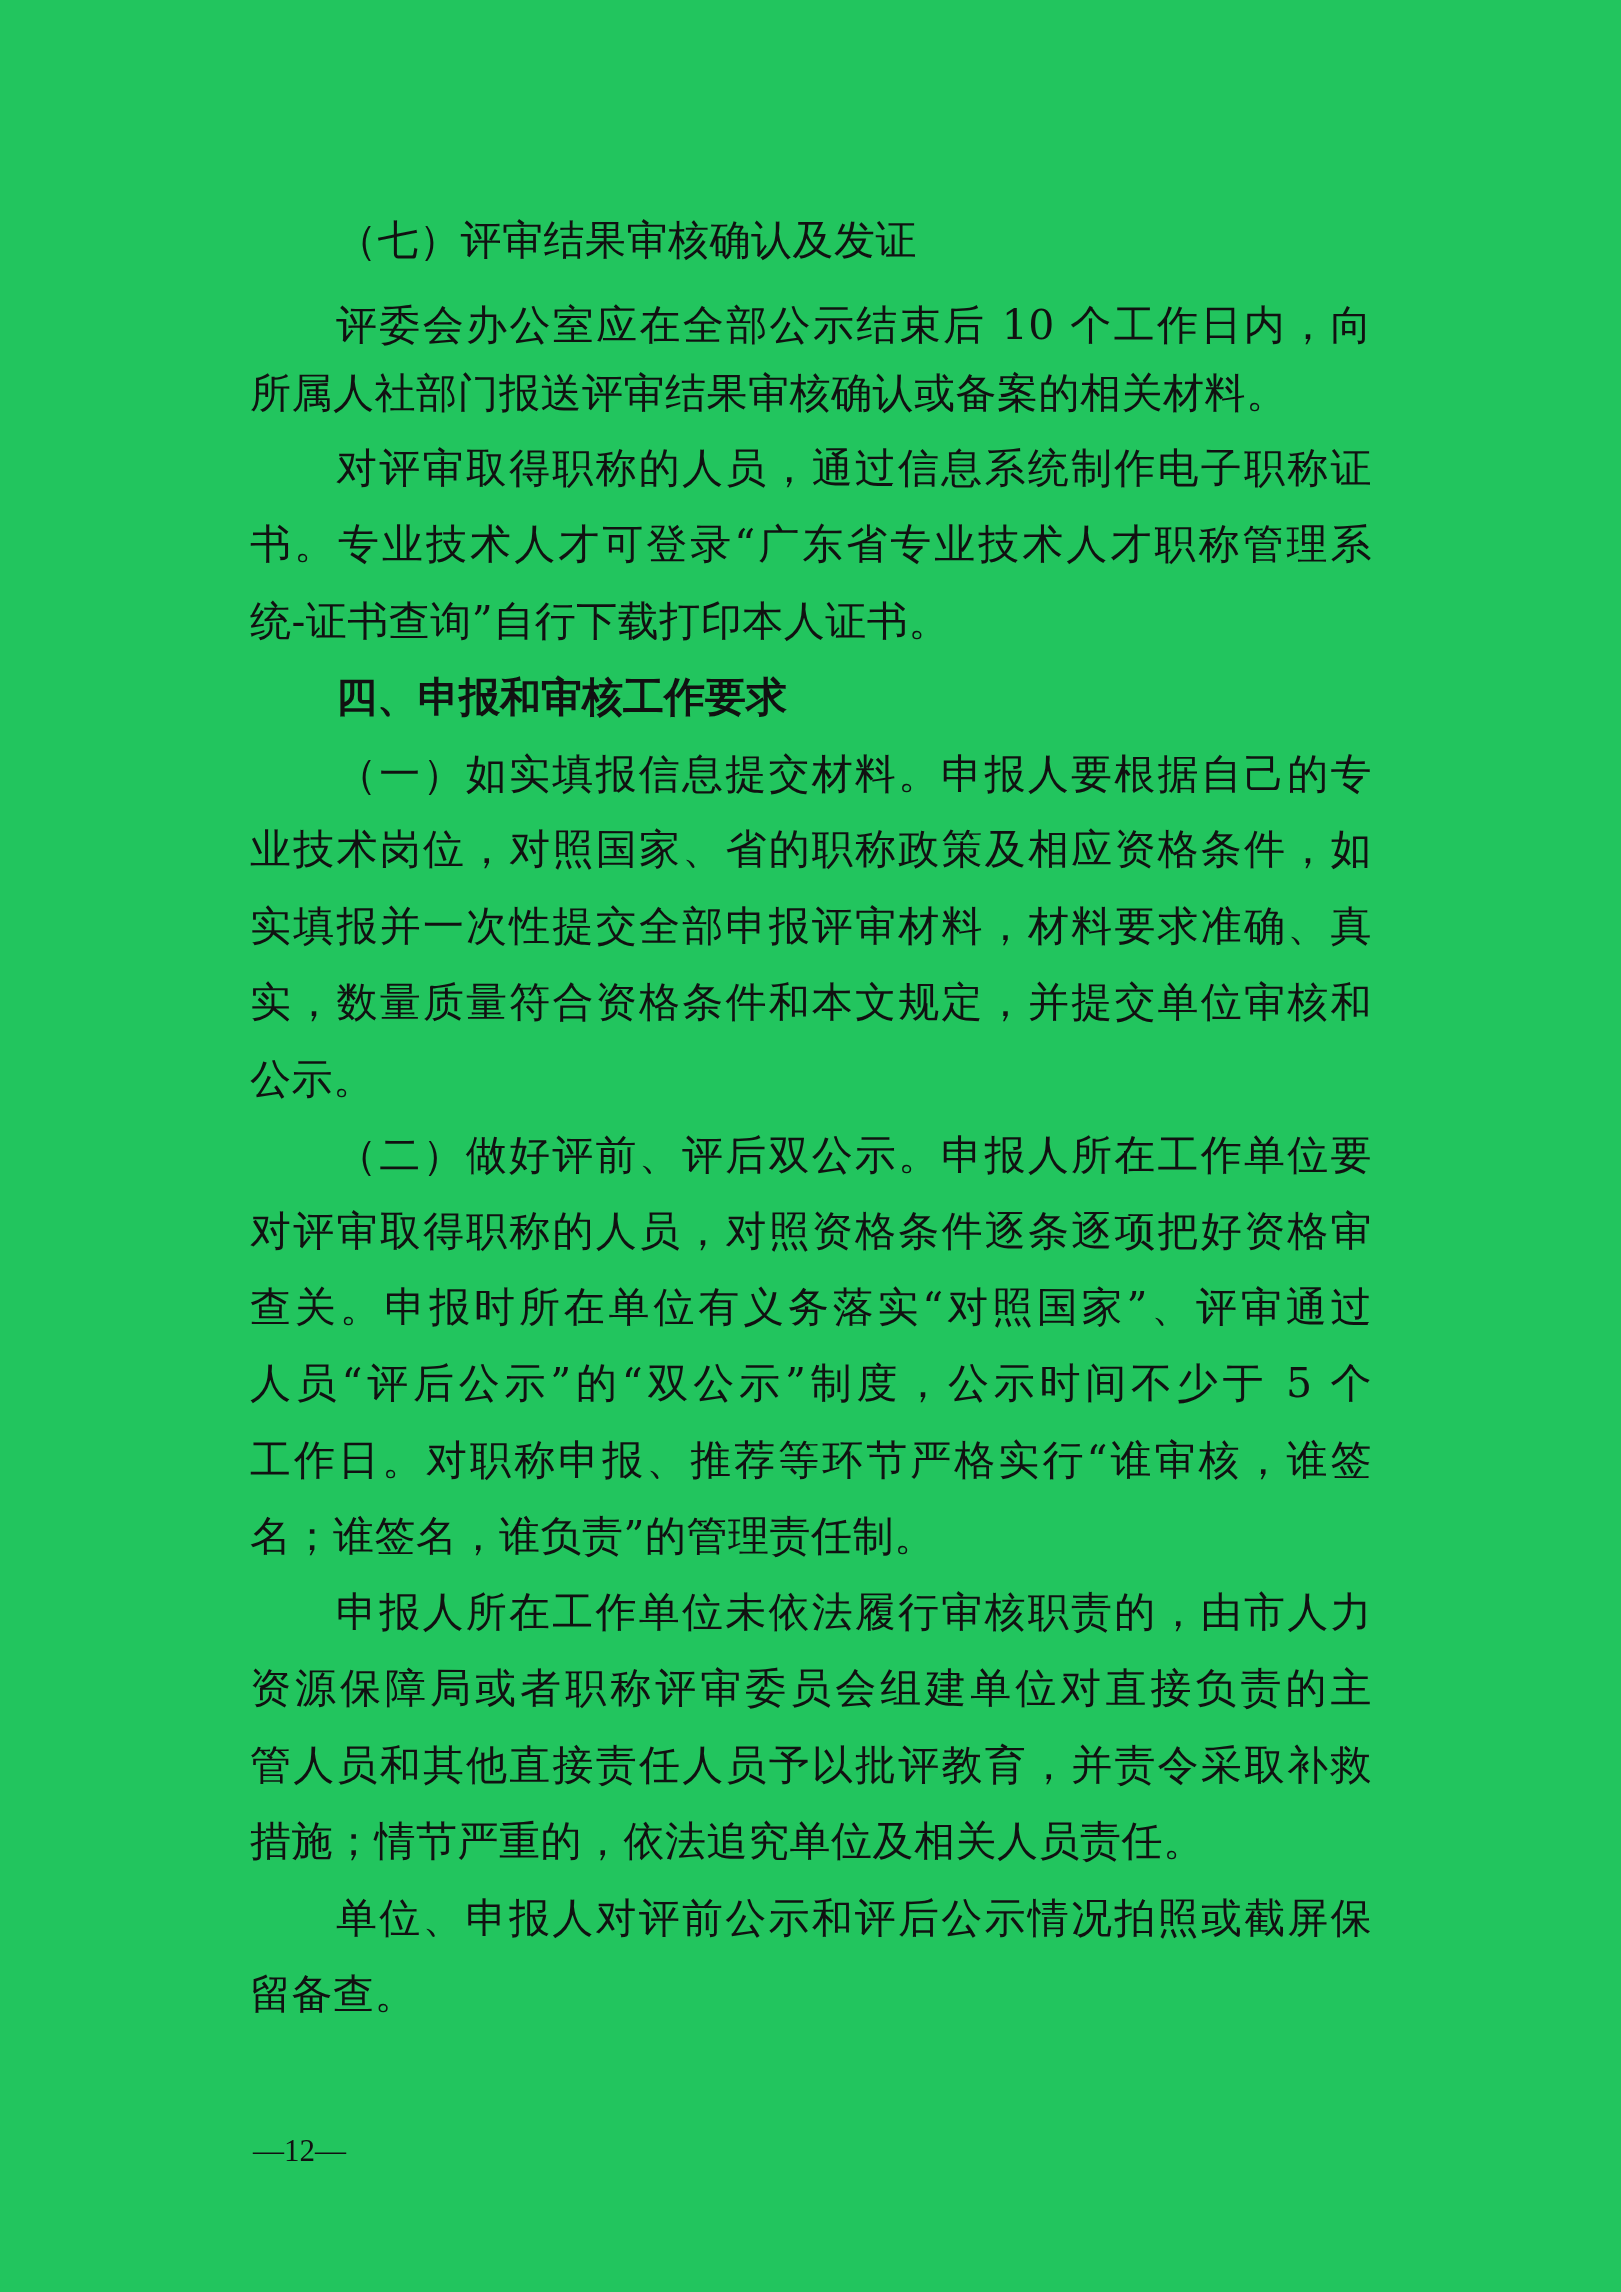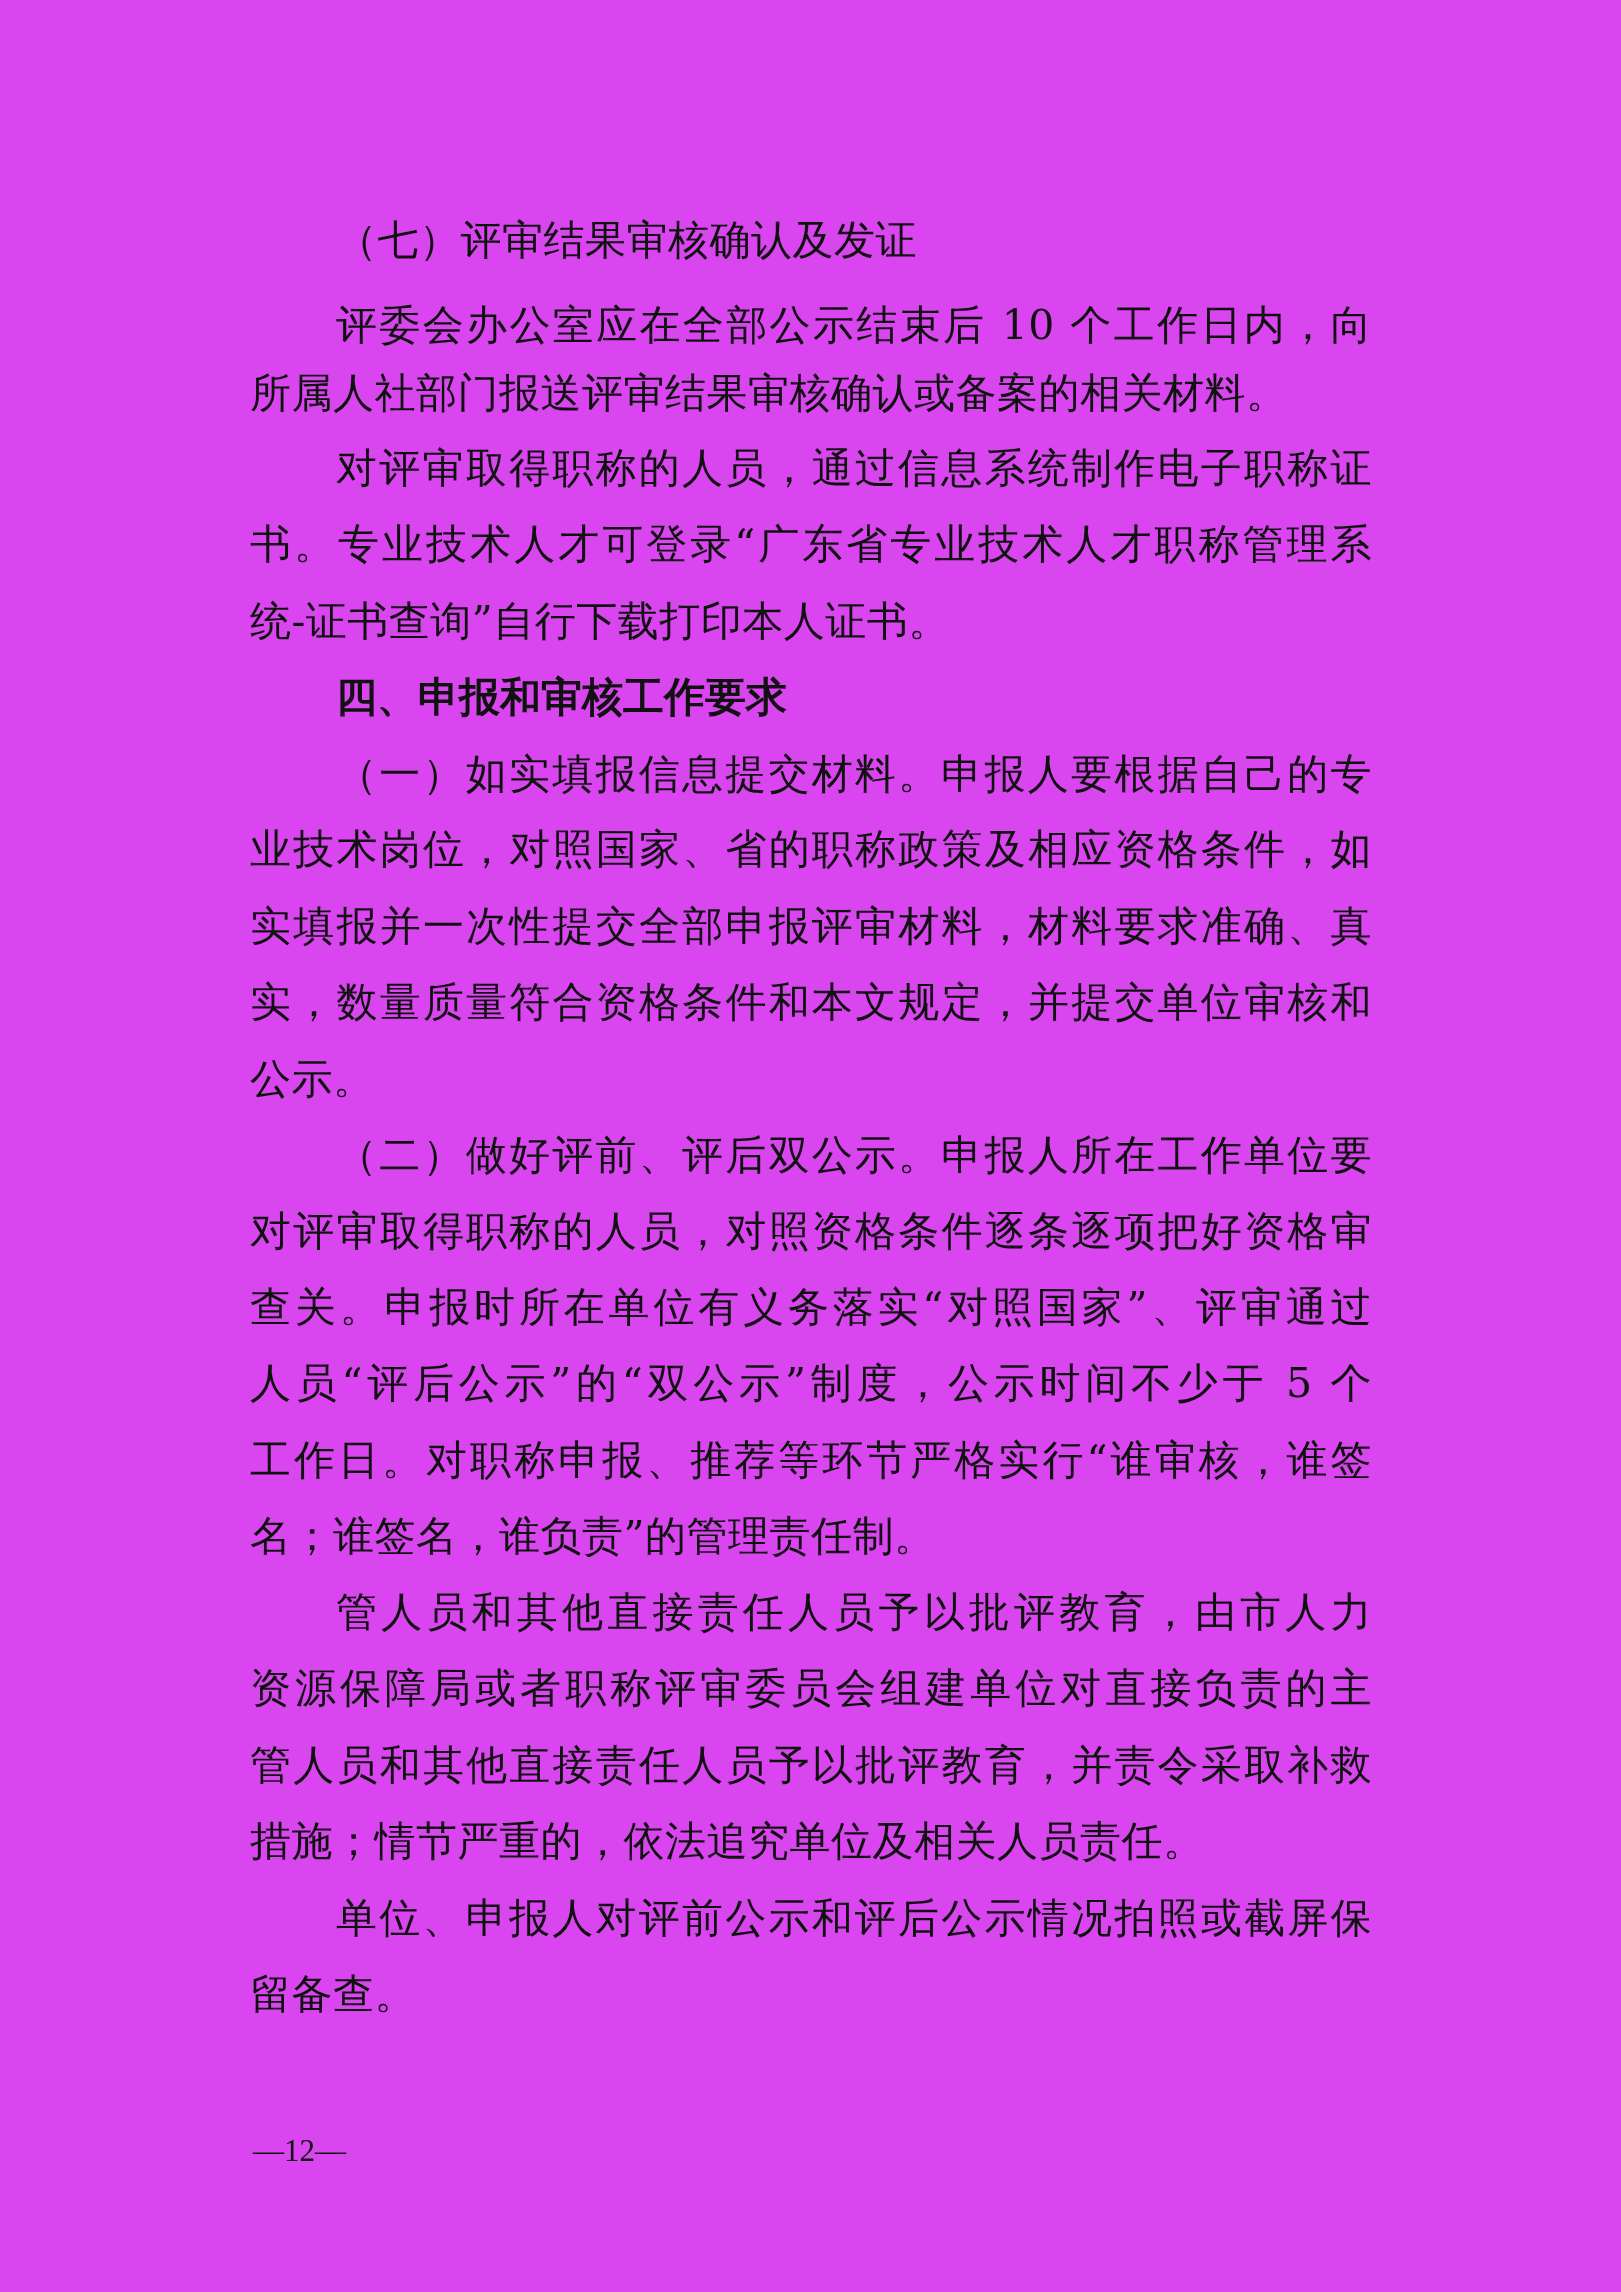--- a/index.html
+++ b/index.html
@@ -14,21 +14,21 @@
       overflow: hidden;
       color: #111111;
       font-family: "DejaVu Serif", "Liberation Serif", serif;
     }
     .page {
       position: absolute;
       left: 0;
       top: 0;
       width: 1621px;
       height: 2293px;
-      background: #d946ef;
+      background: #22c55e;
     }
     .body-text {
       position: absolute;
       left: 250px;
       top: 0;
       width: 1122px;
     }
     .line {
       position: absolute;
       left: 0;
@@ -82,21 +82,21 @@
     <div class="line justify" style="top:825px">业技术岗位，对照国家、省的职称政策及相应资格条件，如</div>
     <div class="line justify" style="top:902px">实填报并一次性提交全部申报评审材料，材料要求准确、真</div>
     <div class="line justify" style="top:978px">实，数量质量符合资格条件和本文规定，并提交单位审核和</div>
     <div class="line" style="top:1055px">公示。</div>
     <div class="line indent justify" style="top:1131px">（二）做好评前、评后双公示。申报人所在工作单位要</div>
     <div class="line justify" style="top:1207px">对评审取得职称的人员，对照资格条件逐条逐项把好资格审</div>
     <div class="line justify" style="top:1283px">查关。申报时所在单位有义务落实“对照国家”、评审通过</div>
     <div class="line justify" style="top:1359px">人员“评后公示”的“双公示”制度，公示时间不少于 5 个</div>
     <div class="line justify" style="top:1436px">工作日。对职称申报、推荐等环节严格实行“谁审核，谁签</div>
     <div class="line" style="top:1512px">名；谁签名，谁负责”的管理责任制。</div>
-    <div class="line indent justify" style="top:1588px">管人员和其他直接责任人员予以批评教育，由市人力</div>
+    <div class="line indent justify" style="top:1588px">申报人所在工作单位未依法履行审核职责的，由市人力</div>
     <div class="line justify" style="top:1664px">资源保障局或者职称评审委员会组建单位对直接负责的主</div>
     <div class="line justify" style="top:1741px">管人员和其他直接责任人员予以批评教育，并责令采取补救</div>
     <div class="line" style="top:1817px">措施；情节严重的，依法追究单位及相关人员责任。</div>
     <div class="line indent justify" style="top:1894px">单位、申报人对评前公示和评后公示情况拍照或截屏保</div>
     <div class="line" style="top:1970px">留备查。</div>
   </div>
 
   <div class="page-number">—12—</div>
 </div>
 

